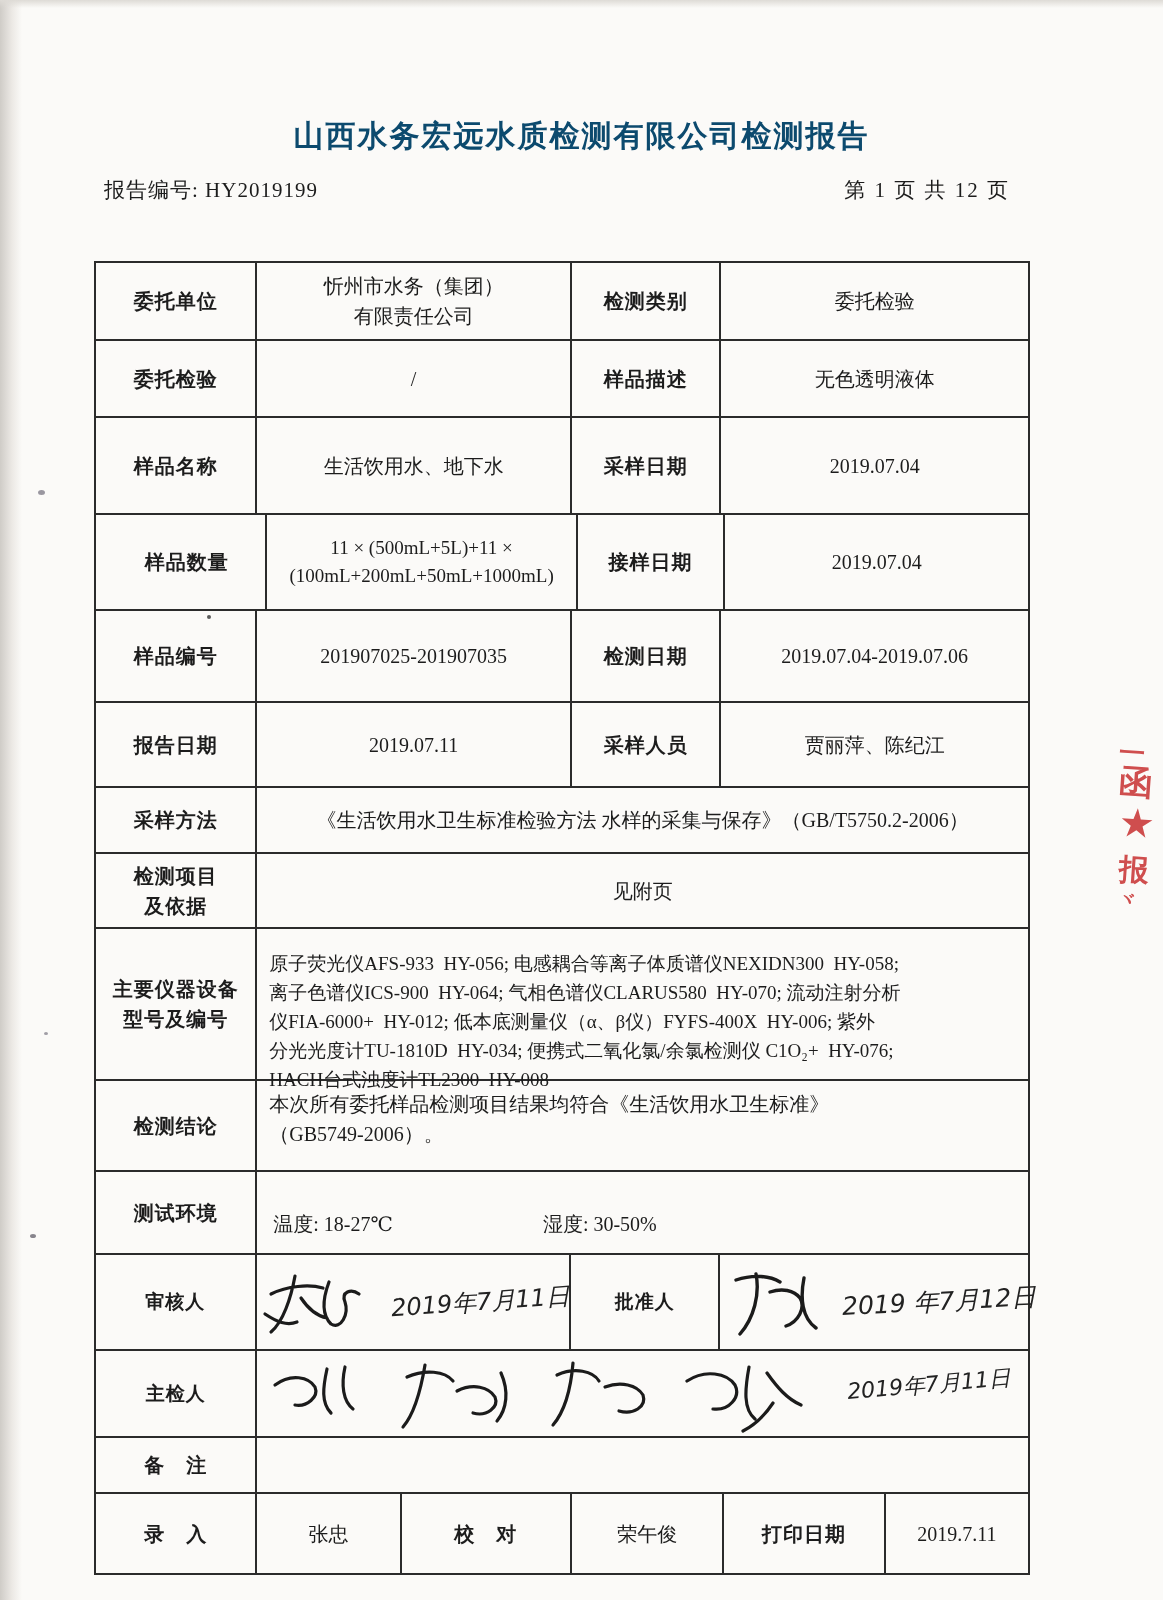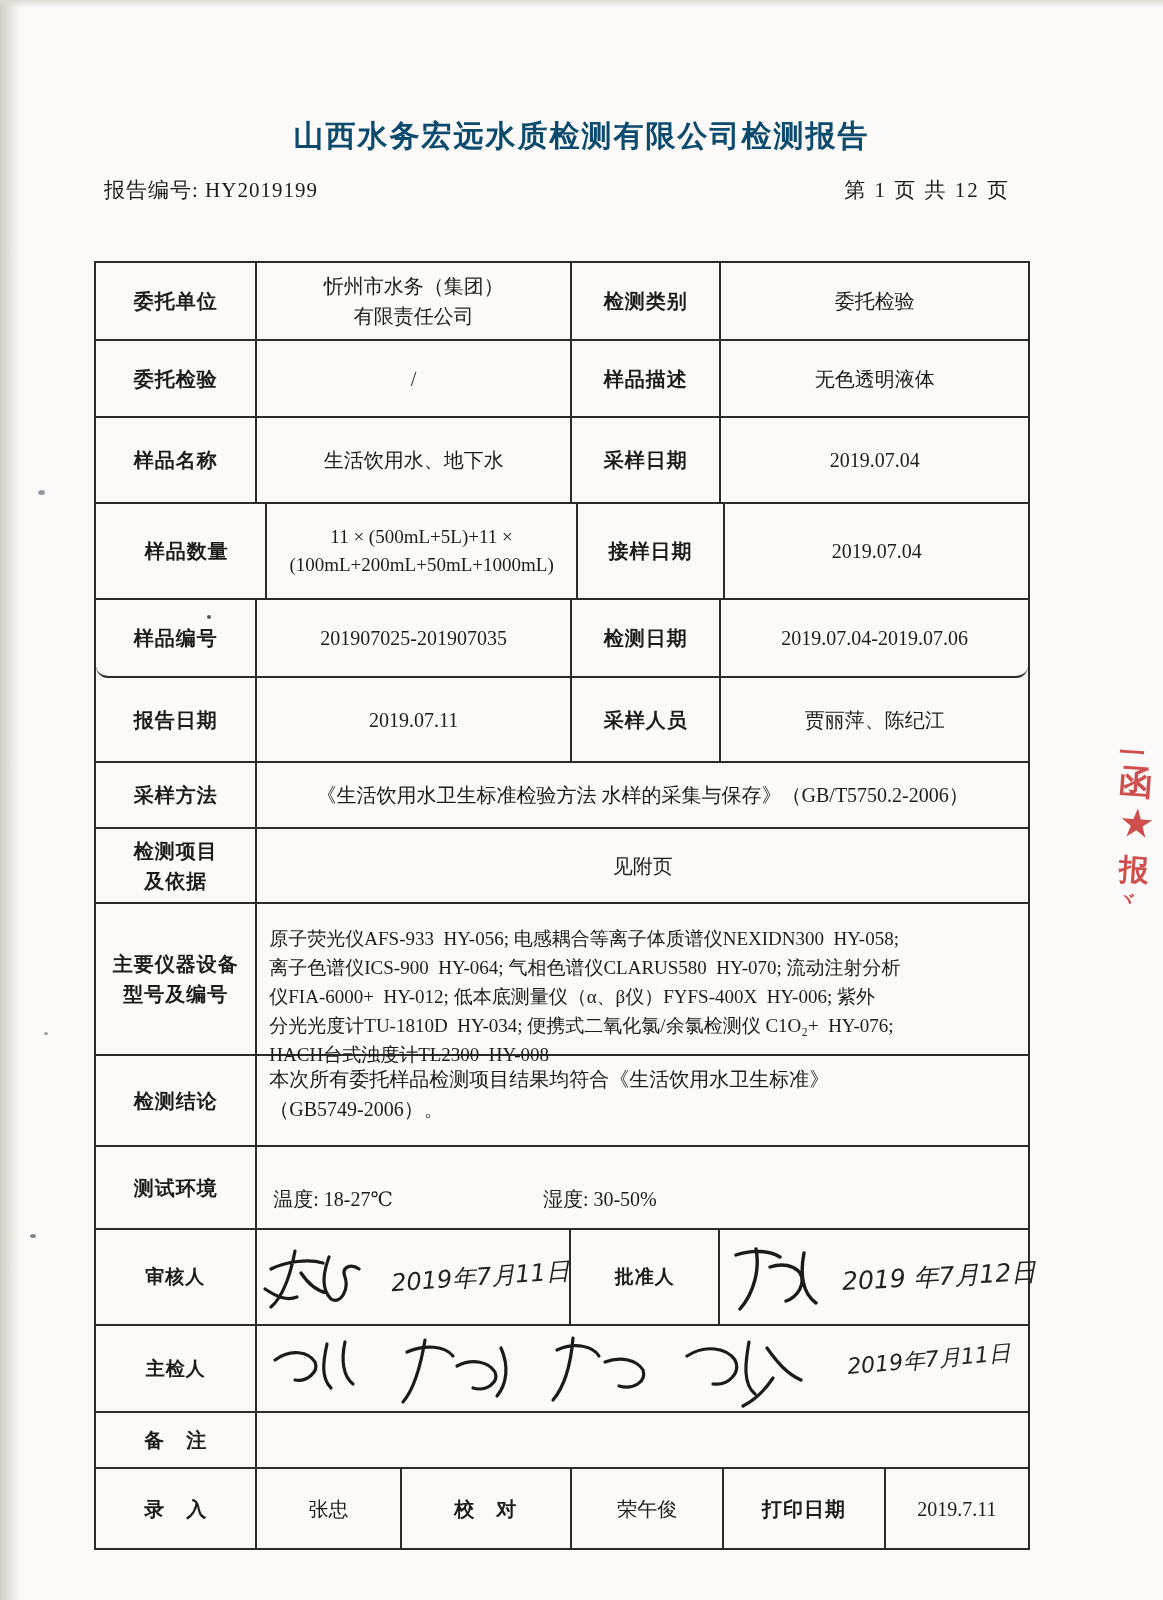--- a/index.html
+++ b/index.html
@@ -25,21 +25,21 @@
     box-sizing:border-box;background:transparent;margin-top:44px;}
   .row{display:flex;border-bottom:2px solid #2b2b2b;box-sizing:border-box;}
   .row:last-child{border-bottom:none;}
   .cell{box-sizing:border-box;border-right:2px solid #2b2b2b;
     display:flex;flex-direction:column;align-items:center;justify-content:center;
     font-size:20px;line-height:30px;text-align:center;position:relative;}
   .cell:last-child{border-right:none;}
   .lbl{font-weight:bold;letter-spacing:1px;}
   .c1{width:162px;} .c2{width:316px;} .c3{width:150px;} .c4{width:308px;}
   .b1{width:162px;} .b2{width:145px;} .b3{width:171px;} .b4{width:153px;} .b5{width:162px;} .b6{width:143px;}
-  .h1{height:78px;} .h2{height:77px;} .h3{height:86px;} .h4{height:96px;padding-left:12px;} .h5{height:78px;border-radius:12px;}
+  .h1{height:78px;} .h2{height:77px;} .h3{height:97px;} .h4{height:96px;padding-left:12px;} .h5{height:92px;}
   .h6{height:85px;} .h7{height:66px;} .h8{height:75px;} .h9{height:152px;} .h10{height:91px;}
   .h11{height:83px;} .h12{height:96px;} .h13{height:87px;} .h14{height:56px;} .h15{height:79px;}
 
   .left-text{align-items:flex-start;text-align:left;padding:6px 12px;}
   .instr{font-size:19px;line-height:29px;white-space:pre-wrap;justify-content:flex-start;padding-top:20px;}
   .env-val{flex-direction:row;justify-content:flex-start;align-items:flex-end;
     gap:150px;padding:0 16px 14px 16px;}
   .sig-cell{flex-direction:row;justify-content:flex-start;align-items:center;overflow:visible;}
   .hand{font-family:"DejaVu Sans",sans-serif;font-style:italic;font-size:24px;
     white-space:nowrap;color:#222;}

